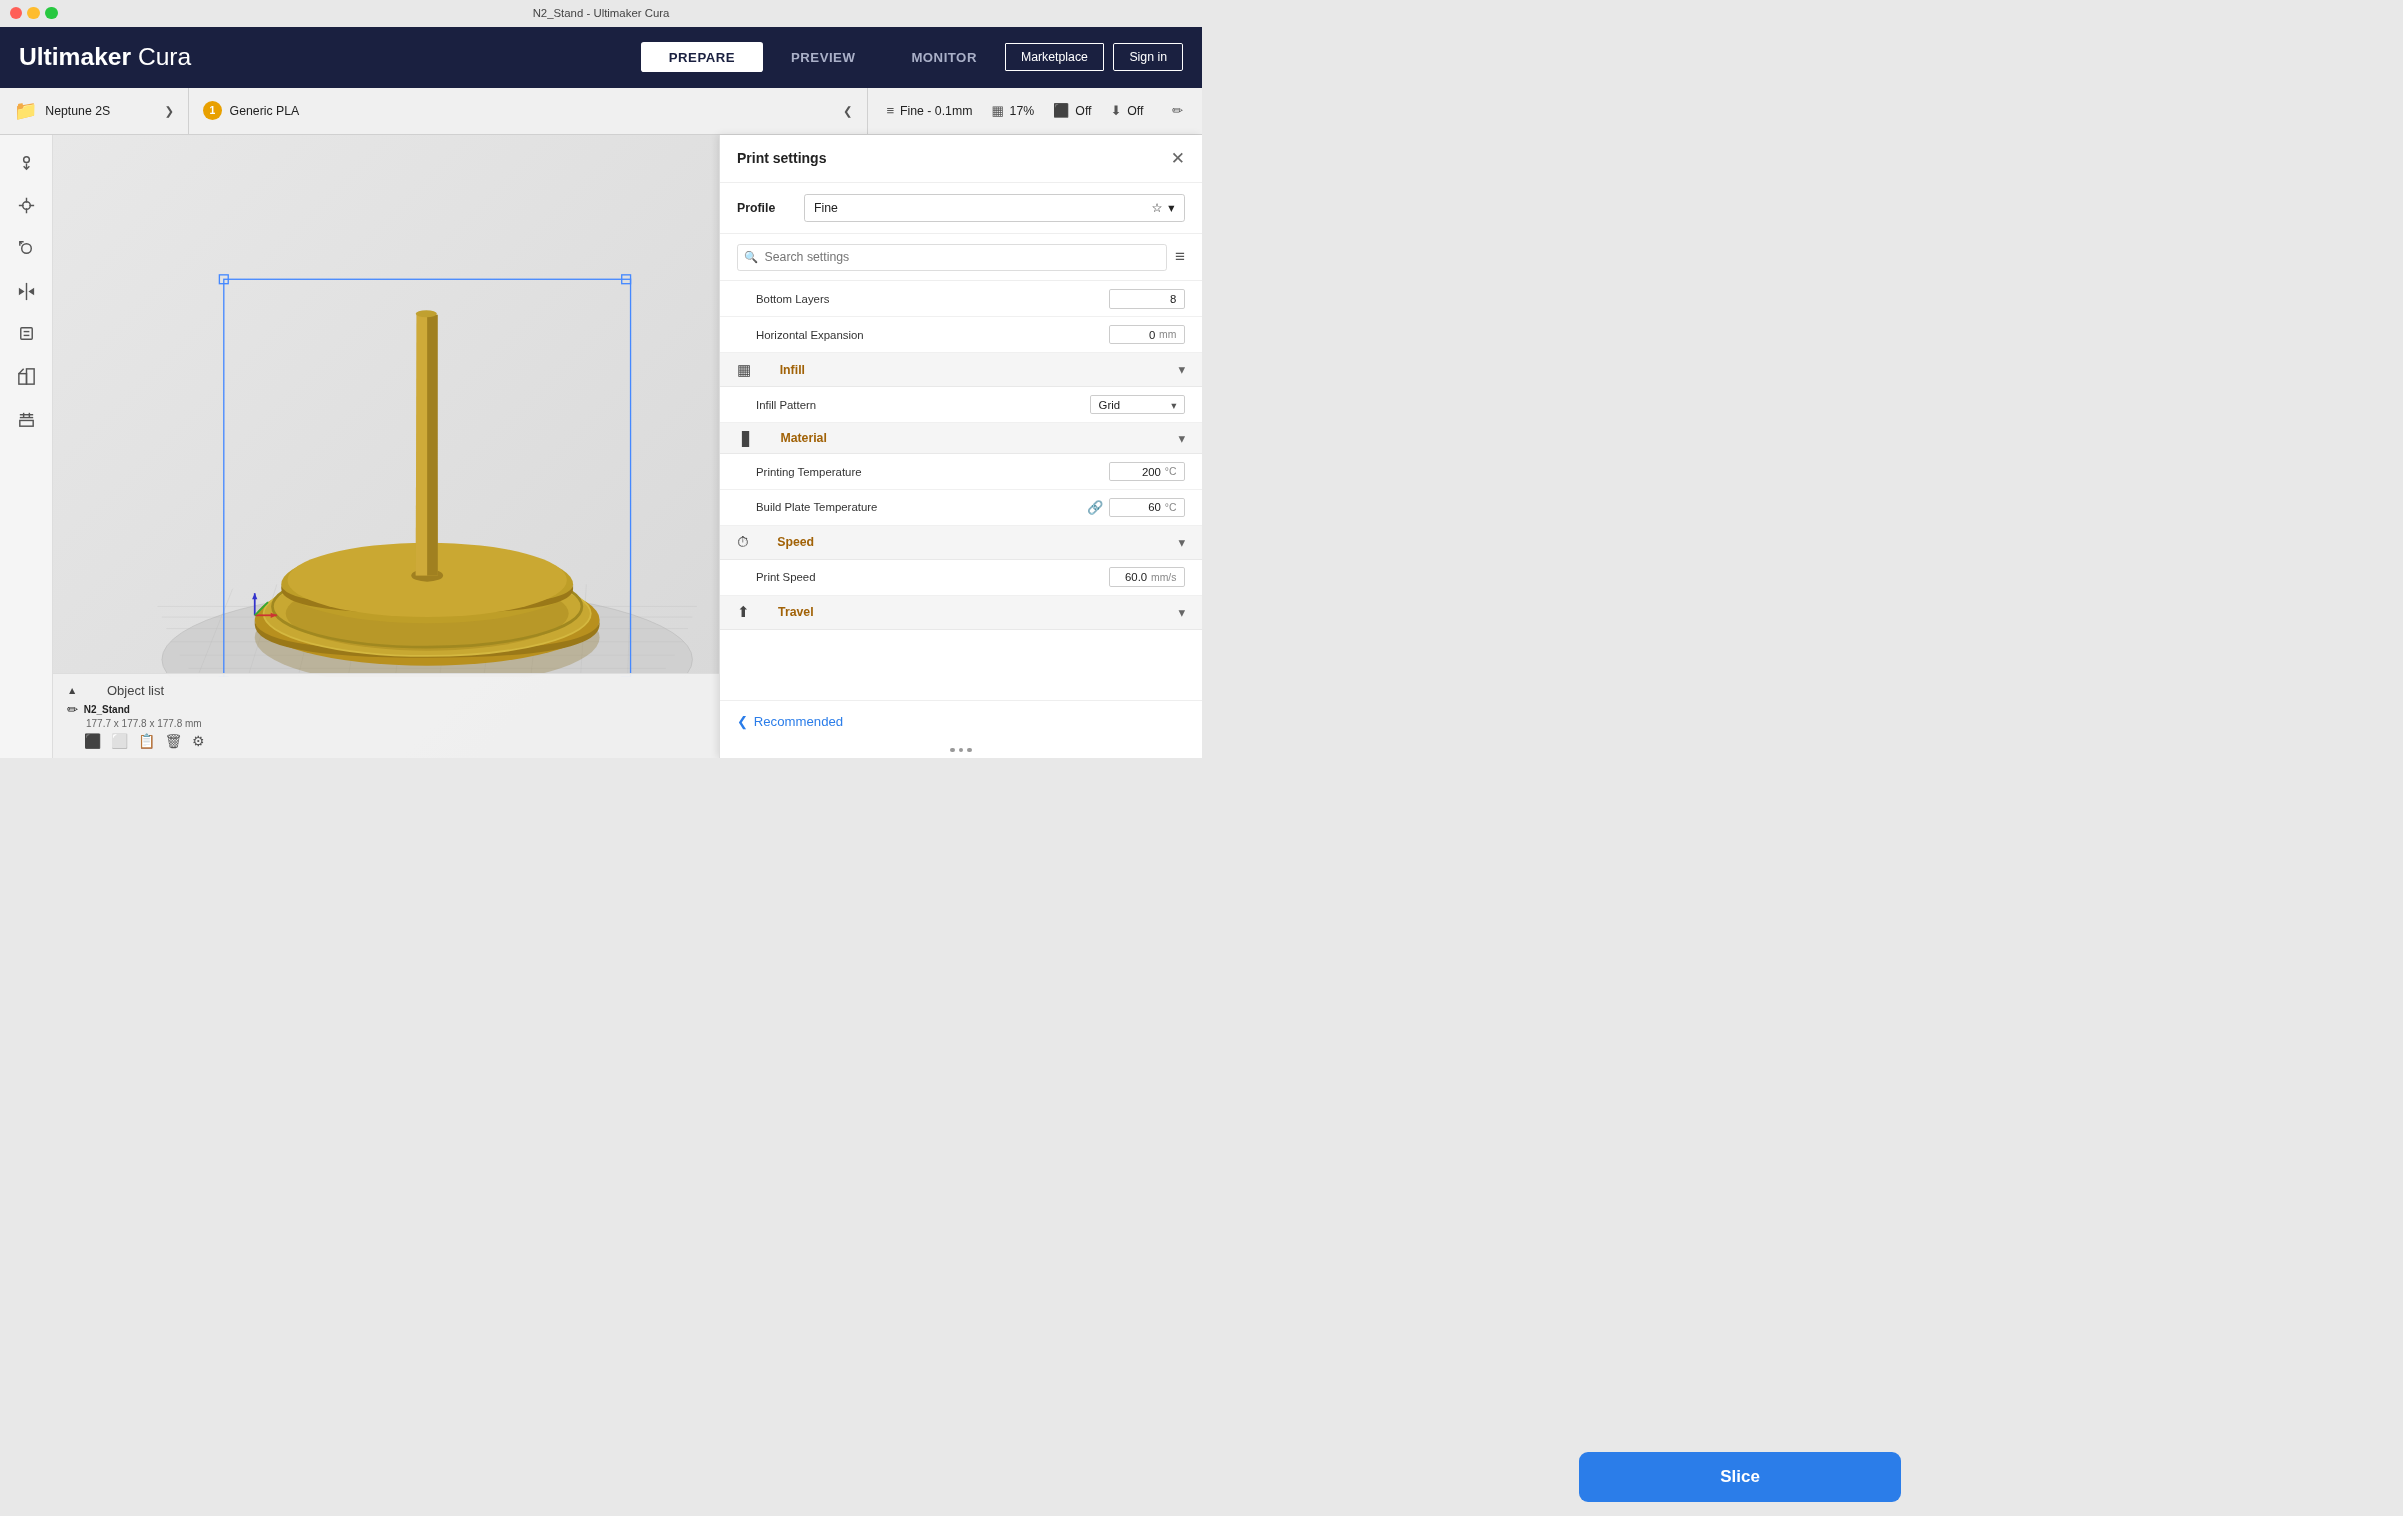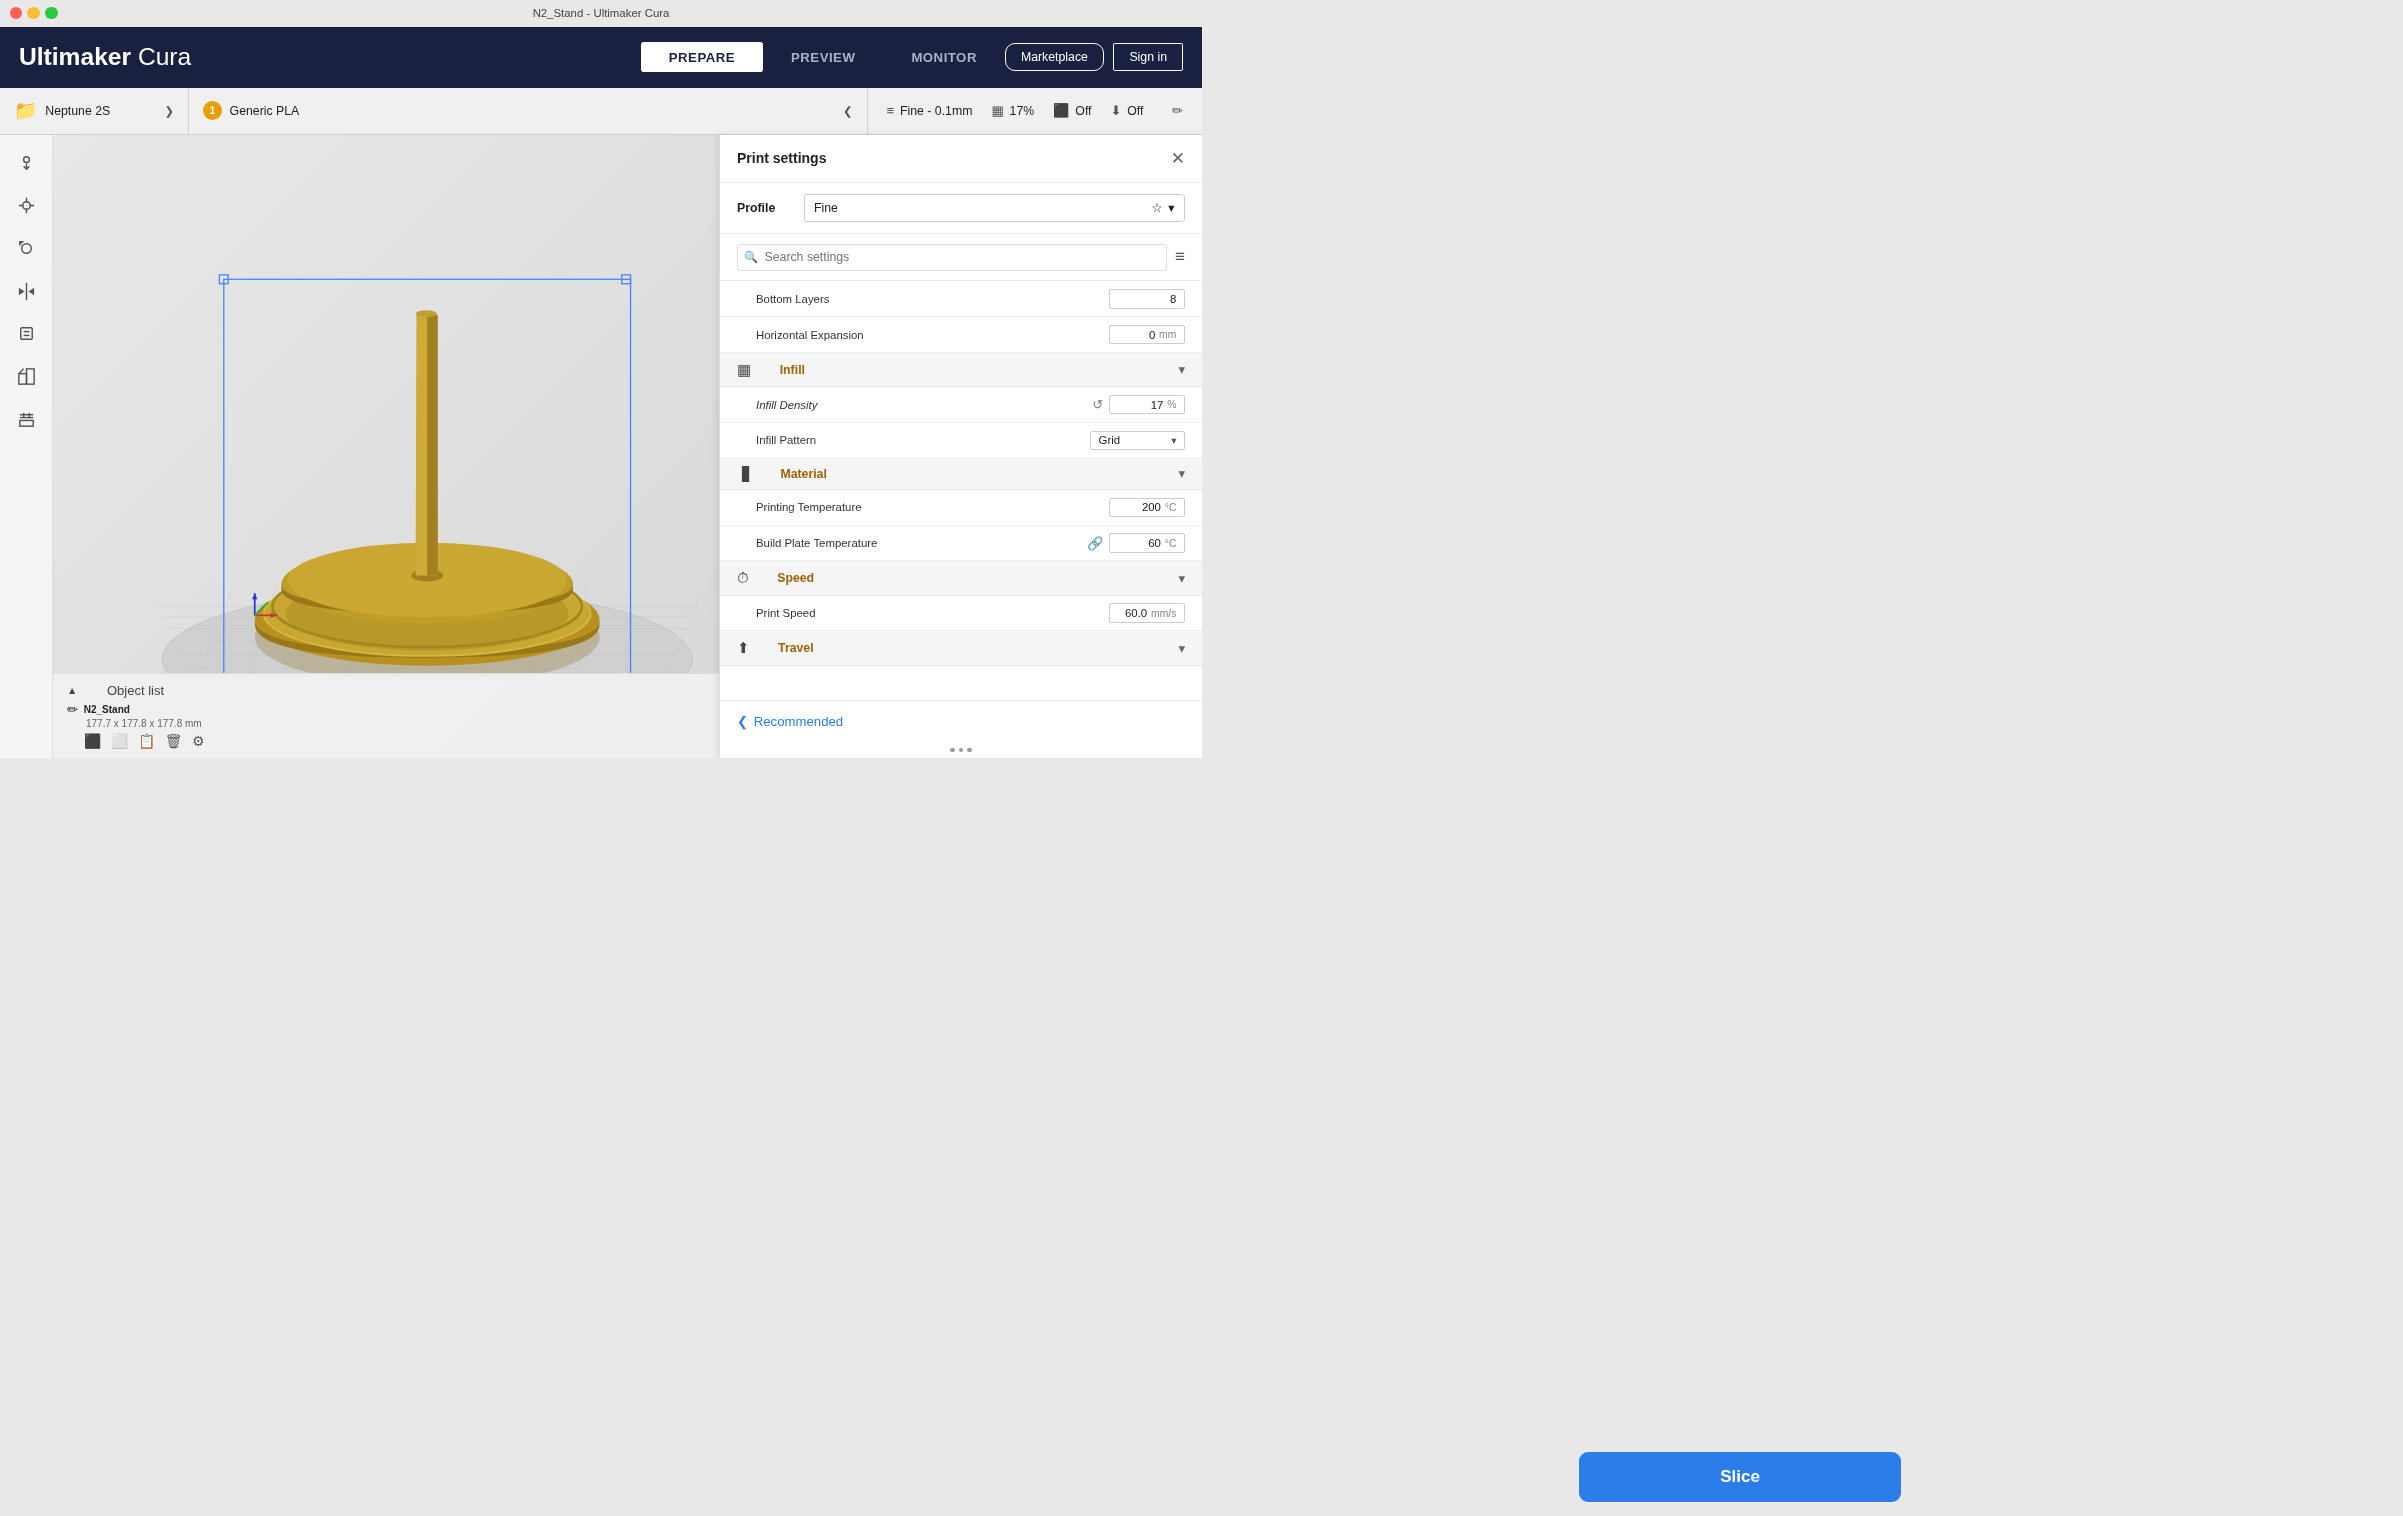--- a/index.html
+++ b/index.html
@@ -60,21 +60,21 @@
       border-radius: 2.8px;
     }
     .nav-right { display: flex; gap: 9.5px; align-items: center; }
     .btn-marketplace {
       background: transparent;
       border: 1.4px solid white;
       color: white;
       padding: 5.7px 15px;
       font-size: 12.3px;
       cursor: pointer;
-      border-radius: 10px;
+      border-radius: 1px;
     }
     .btn-signin {
       background: transparent;
       border: 1.4px solid white;
       color: white;
       padding: 5.7px 15px;
       font-size: 12.3px;
       cursor: pointer;
       border-radius: 1.9px;
     }
@@ -649,28 +649,20 @@
           <span class="ps-row-unit">mm</span>
         </div>
       </div>
 
       <div class="ps-section">
         <span class="ps-section-icon">▦</span>
         <span class="ps-section-label">Infill</span>
         <span class="ps-section-chevron">▾</span>
       </div>
 
-      <div class="ps-row ps-row-italic">
-        <span class="ps-row-label" style="font-style:italic;">Infill Density</span>
-        <span style="margin-right:5.7px; color:#888; font-size:13.2px; cursor:pointer;">↺</span>
-        <div class="ps-row-value">
-          <span>17</span>
-          <span class="ps-row-unit">%</span>
-        </div>
-      </div>
 
       <div class="ps-row">
         <span class="ps-row-label">Infill Pattern</span>
         <div class="ps-row-value" style="min-width:95px; justify-content: space-between;">
           <span>Grid</span>
           <span style="font-size:10.4px; color:#555;">▾</span>
         </div>
       </div>
 
       <div class="ps-section">

